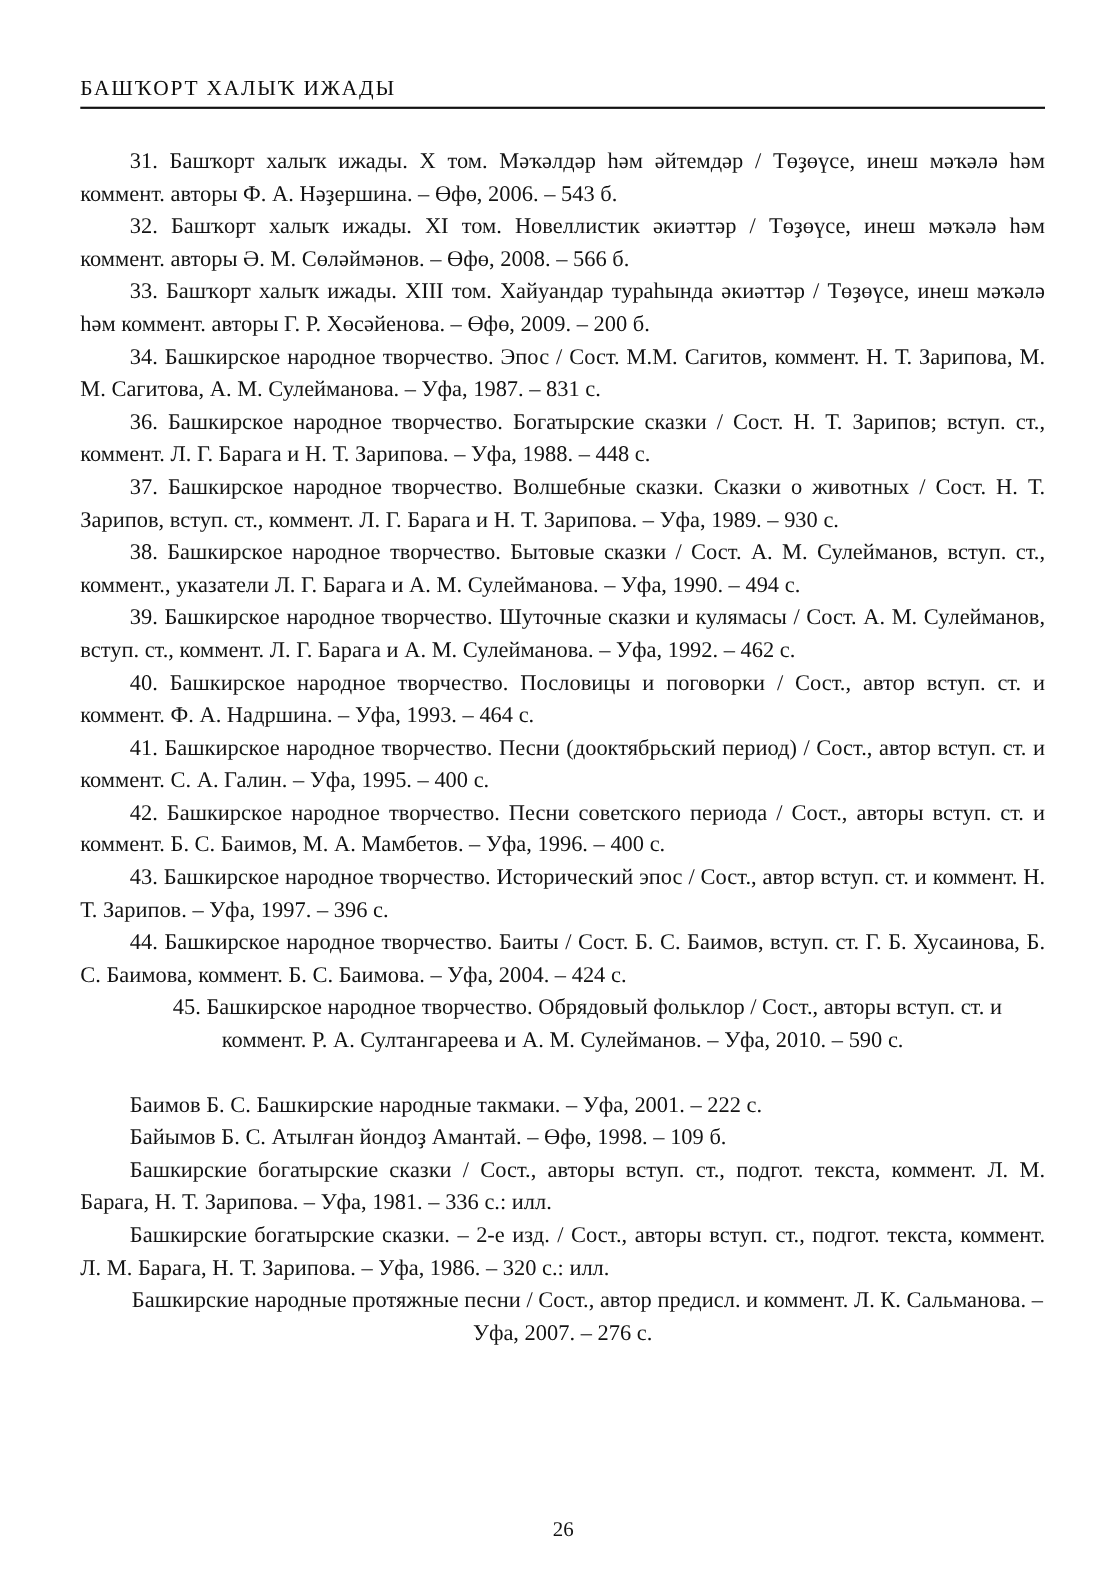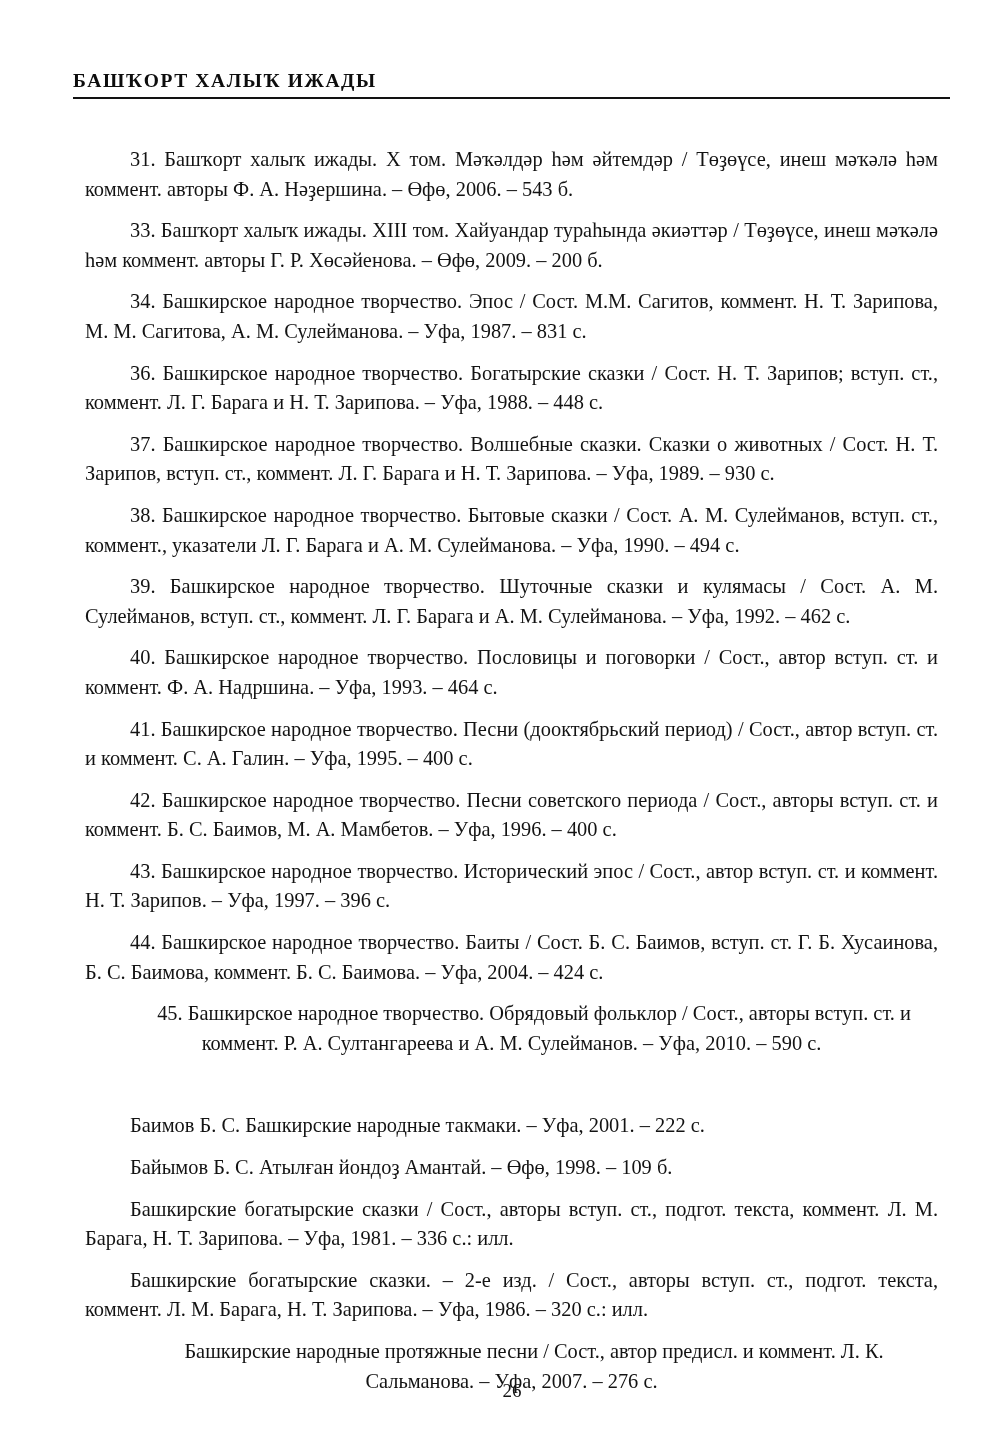--- a/index.html
+++ b/index.html
@@ -28,21 +28,21 @@
 
   
   .running-head {
     position: absolute;
     left: 73px;
     top: 70px;
     width: 877px;
   }
   .running-head-title {
     font-size: 19.5px;
-    font-weight: bold;
+    font-weight: normal;
     letter-spacing: 1.6px;
     line-height: 1.1;
     white-space: nowrap;
     color: #0d0d0d;
   }
   .running-head-rule {
     margin-top: 6px;
     height: 2px;
     background: #121212;
     width: 877px;
@@ -54,21 +54,21 @@
     left: 73px;
     top: 133px;
     width: 877px;
   }
 
   .entry {
     font-size: 20.4px;
     line-height: 29.6px;
     text-align: justify;
     text-indent: 45px;
-    margin: 12px;
+    margin: 0;
     hyphens: manual;
     color: #131313;
   }
   .entry:last-child {
     text-align: center;
   }
 
   .group-gap {
     height: 29px;
   }
@@ -94,20 +94,21 @@
 <div class="page">
 
   <div class="running-head">
     <div class="running-head-title">БАШҠОРТ ХАЛЫҠ ИЖАДЫ</div>
     <div class="running-head-rule"></div>
   </div>
 
   <div class="text-block">
     <div id="numbered-list">
         <p class="entry">31. Башҡорт халыҡ ижады. X том. Мәҡәлдәр һәм әйтемдәр / Төҙөүсе, инеш мәҡәлә һәм коммент. авторы Ф. А. Нәҙершина. – Өфө, 2006. – 543 б.</p>
+        <p class="entry">32. Башҡорт халыҡ ижады. XI том. Новеллистик әкиәттәр / Төҙөүсе, инеш мәҡәлә һәм коммент. авторы Ә. М. Сөләймәнов. – Өфө, 2008. – 566 б.</p>
         <p class="entry">33. Башҡорт халыҡ ижады. XIII том. Хайуандар тураһында әкиәттәр / Төҙөүсе, инеш мәҡәлә һәм коммент. авторы Г. Р. Хөсәйенова. – Өфө, 2009. – 200 б.</p>
         <p class="entry">34. Башкирское народное творчество. Эпос / Сост. М.М. Сагитов, коммент. Н. Т. Зарипова, М. М. Сагитова, А. М. Сулейманова. – Уфа, 1987. – 831 с.</p>
         <p class="entry">36. Башкирское народное творчество. Богатырские сказки / Сост. Н. Т. Зарипов; вступ. ст., коммент. Л. Г. Барага и Н. Т. Зарипова. – Уфа, 1988. – 448 с.</p>
         <p class="entry">37. Башкирское народное творчество. Волшебные сказки. Сказки о животных / Сост. Н. Т. Зарипов, вступ. ст., коммент. Л. Г. Барага и Н. Т. Зарипова. – Уфа, 1989. – 930 с.</p>
         <p class="entry">38. Башкирское народное творчество. Бытовые сказки / Сост. А. М. Сулейманов, вступ. ст., коммент., указатели Л. Г. Барага и А. М. Сулейманова. – Уфа, 1990. – 494 с.</p>
         <p class="entry">39. Башкирское народное творчество. Шуточные сказки и кулямасы / Сост. А. М. Сулейманов, вступ. ст., коммент. Л. Г. Барага и А. М. Сулейманова. – Уфа, 1992. – 462 с.</p>
         <p class="entry">40. Башкирское народное творчество. Пословицы и поговорки / Сост., автор вступ. ст. и коммент. Ф. А. Надршина. – Уфа, 1993. – 464 с.</p>
         <p class="entry">41. Башкирское народное творчество. Песни (дооктябрьский период) / Сост., автор вступ. ст. и коммент. С. А. Галин. – Уфа, 1995. – 400 с.</p>
         <p class="entry">42. Башкирское народное творчество. Песни советского периода / Сост., авторы вступ. ст. и коммент. Б. С. Баимов, М. А. Мамбетов. – Уфа, 1996. – 400 с.</p>
         <p class="entry">43. Башкирское народное творчество. Исторический эпос / Сост., автор вступ. ст. и коммент. Н. Т. Зарипов. – Уфа, 1997. – 396 с.</p>

